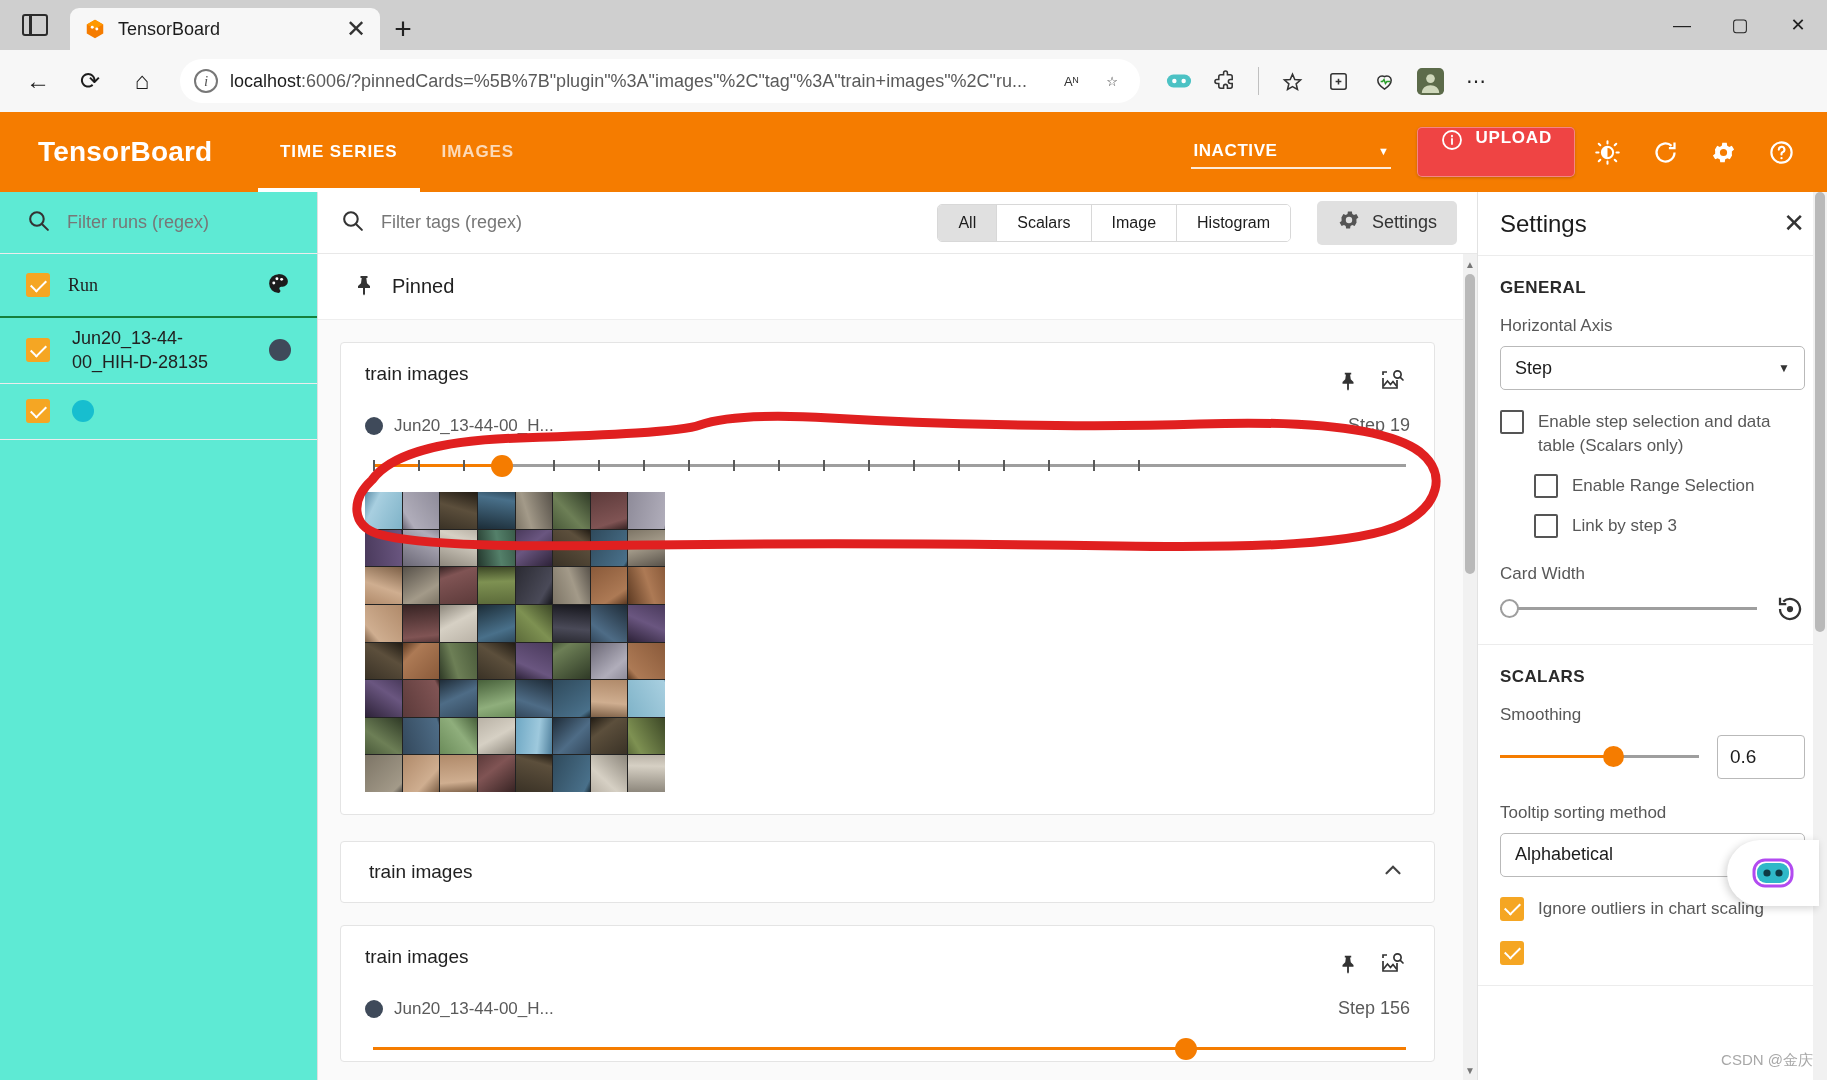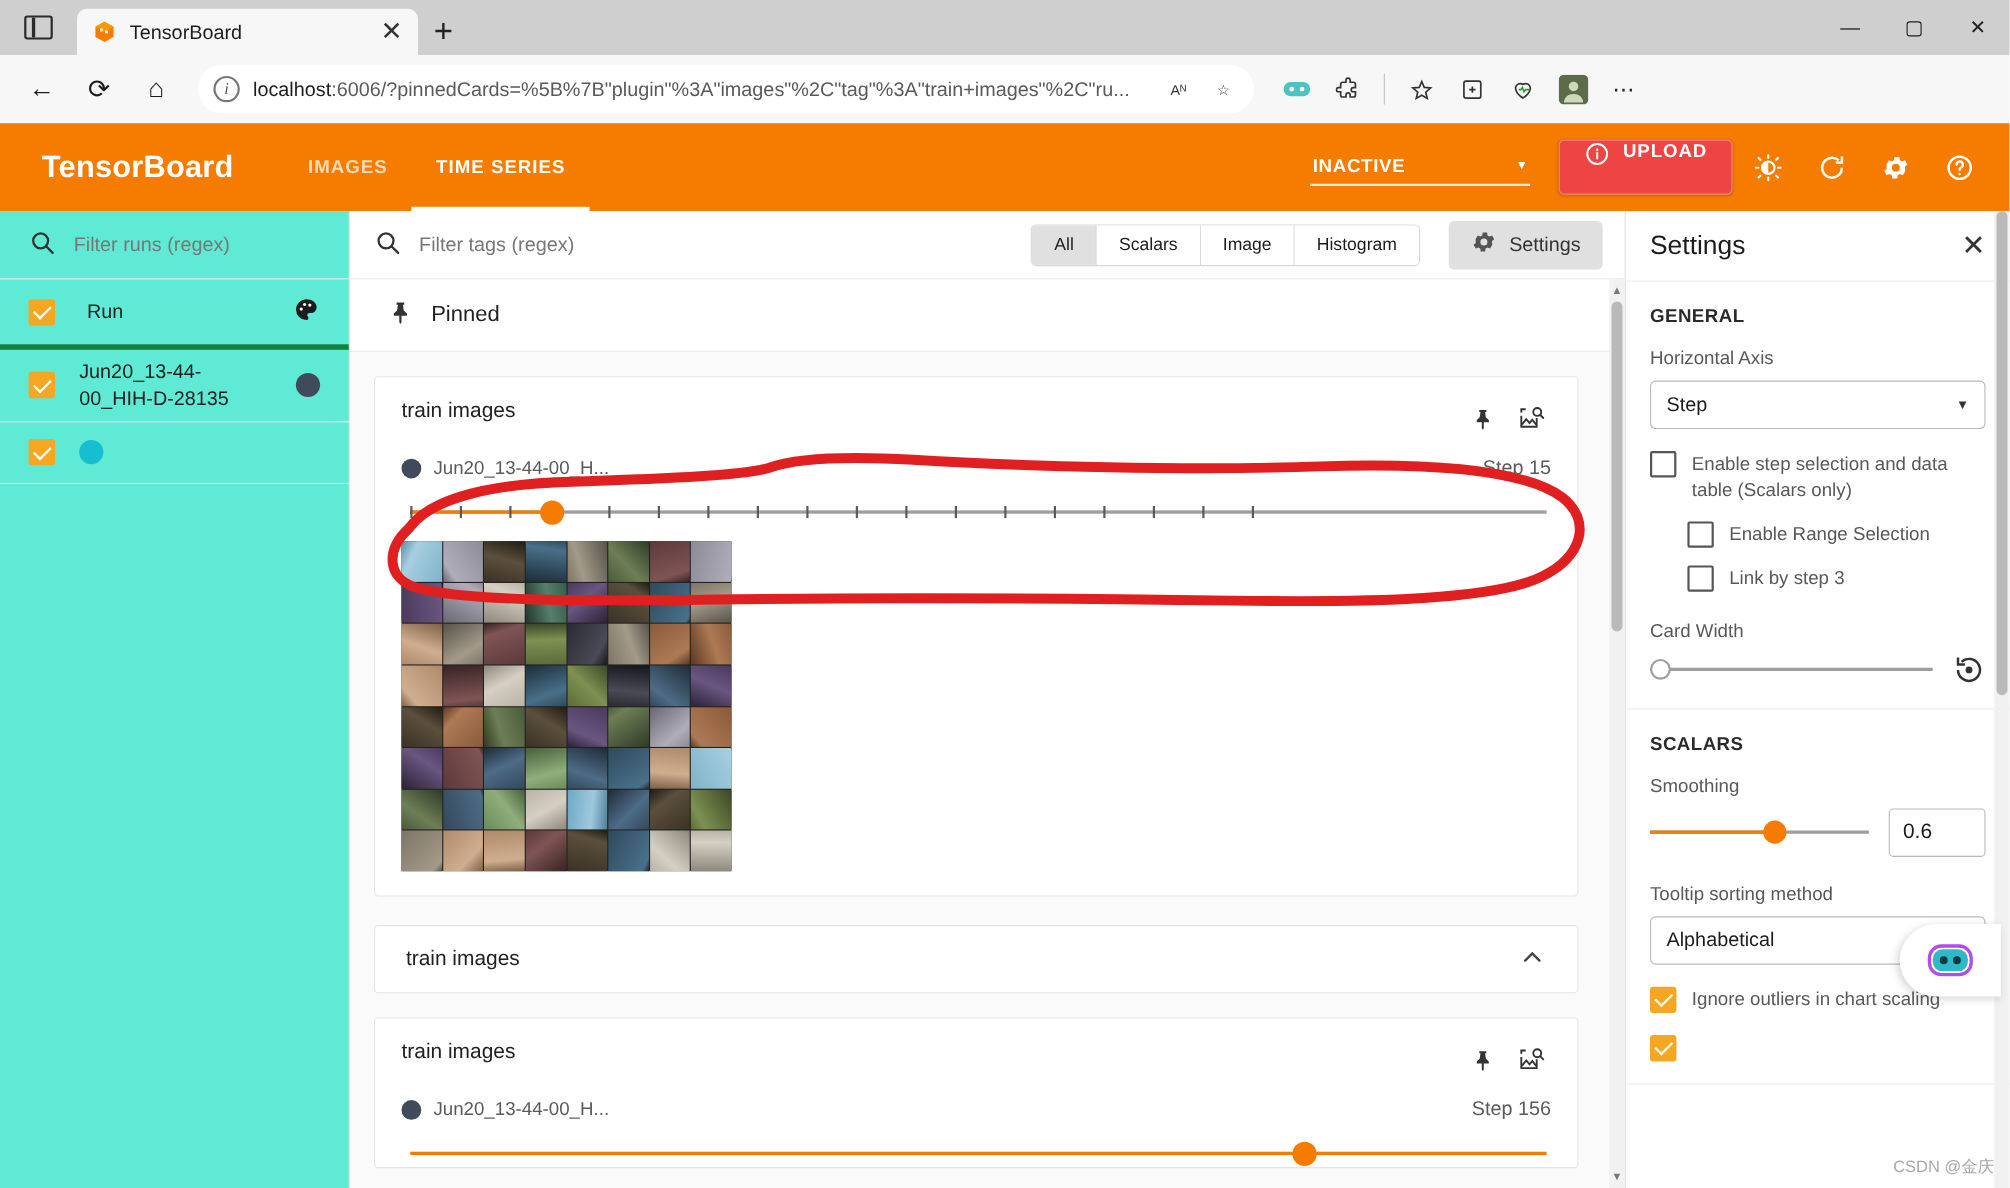--- a/index.html
+++ b/index.html
@@ -70,21 +70,21 @@
   }
   .hdr-icon { width: 52px; height: 52px; display: flex; align-items: center; justify-content: center; color: #fff; cursor: pointer; margin-left: 6px;}
 
   
   .app-body { display: flex; height: calc(1080px - 50px - 62px - 80px); }
 
   
   .sidebar { width: 318px; background: #5eead4; border-right: 1px solid #e0e0e0; flex: none; }
   .filter-row { height: 62px; display: flex; align-items: center; gap: 16px; padding: 0 26px; border-bottom: 1px solid #ececec;}
   .filter-row .ph { color: #777; font-size: 18px; }
-  .run-head { height: 64px; display: flex; align-items: center; padding: 0 26px; gap: 29px; border-bottom: 5px solid #15803d;}
+  .run-head { height: 64px; display: flex; align-items: center; padding: 0 26px; gap: 18px; border-bottom: 2px solid #15803d; font-family: Liberation Serif, serif;}
   .run-item { min-height: 56px; display: flex; align-items: center; padding: 8px 26px; gap: 22px; border-bottom: 1px solid #ececec;}
   .cbx { width: 24px; height: 24px; border-radius: 3px; flex: none; display: flex; align-items: center; justify-content: center; }
   .cbx.checked { background: #f5a623; }
   .cbx.checked::after { content:""; width: 7px; height: 13px; border: solid #fff; border-width: 0 2.6px 2.6px 0; transform: rotate(45deg) translate(-1px,-1px); }
   .cbx.empty { border: 2.4px solid #555; background: #fff; border-radius: 2px; }
   .run-label { font-size: 18px; color: #212121; flex: 1; line-height: 1.35; }
   .run-dot { width: 22px; height: 22px; border-radius: 50%; flex: none; }
 
   
   .main { flex: 1; background: #fafafa; display: flex; flex-direction: column; min-width: 0; position: relative;}
@@ -240,22 +240,22 @@
           <path d="M5 26c0-5 4-8 9-8s9 3 9 8z" fill="#cfd8bb"></path>
         </svg>
     </div>
     <div class="tb-action">⋯</div>
   </div>
 </div>
 
 <div class="tb-header">
   <div class="tb-logo">TensorBoard</div>
   <div class="tb-nav">
+    <div class="tb-tab active">TIME SERIES</div>
     <div class="tb-tab">IMAGES</div>
-    <div class="tb-tab active">TIME SERIES</div>
   </div>
   <div class="tb-right">
     <div class="inactive-select">
       <span>INACTIVE</span>
       <span class="caret">▼</span>
     </div>
     <div class="upload-btn">
       <span>
         <svg width="24" height="24" viewBox="0 0 24 24" fill="none" stroke="#fff" stroke-width="1.8">
             <circle cx="12" cy="12" r="9"></circle>
@@ -383,21 +383,21 @@
                     <circle cx="18.5" cy="6.5" r="3.6"></circle>
                     <path d="M21.3 9.3L24 12" stroke-linecap="round"></path>
                   </svg>
               </span>
             </div>
             <div class="card-row2">
               <span class="run-chip">
                 <span class="dot" style="background:#3f4a5a"></span>
                 <span>Jun20_13-44-00_H...</span>
               </span>
-              <span class="step-label">Step 15</span>
+              <span class="step-label">Step 19</span>
             </div>
             <div class="slider-area">
               <div class="slider-track"></div>
               <div class="slider-fill" style="width:132px"></div>
               <div class="slider-tick" style="left:8px"></div>
               <div class="slider-tick" style="left:53px"></div>
               <div class="slider-tick" style="left:98px"></div>
               <div class="slider-tick" style="left:143px"></div>
               <div class="slider-tick" style="left:188px"></div>
               <div class="slider-tick" style="left:233px"></div>

